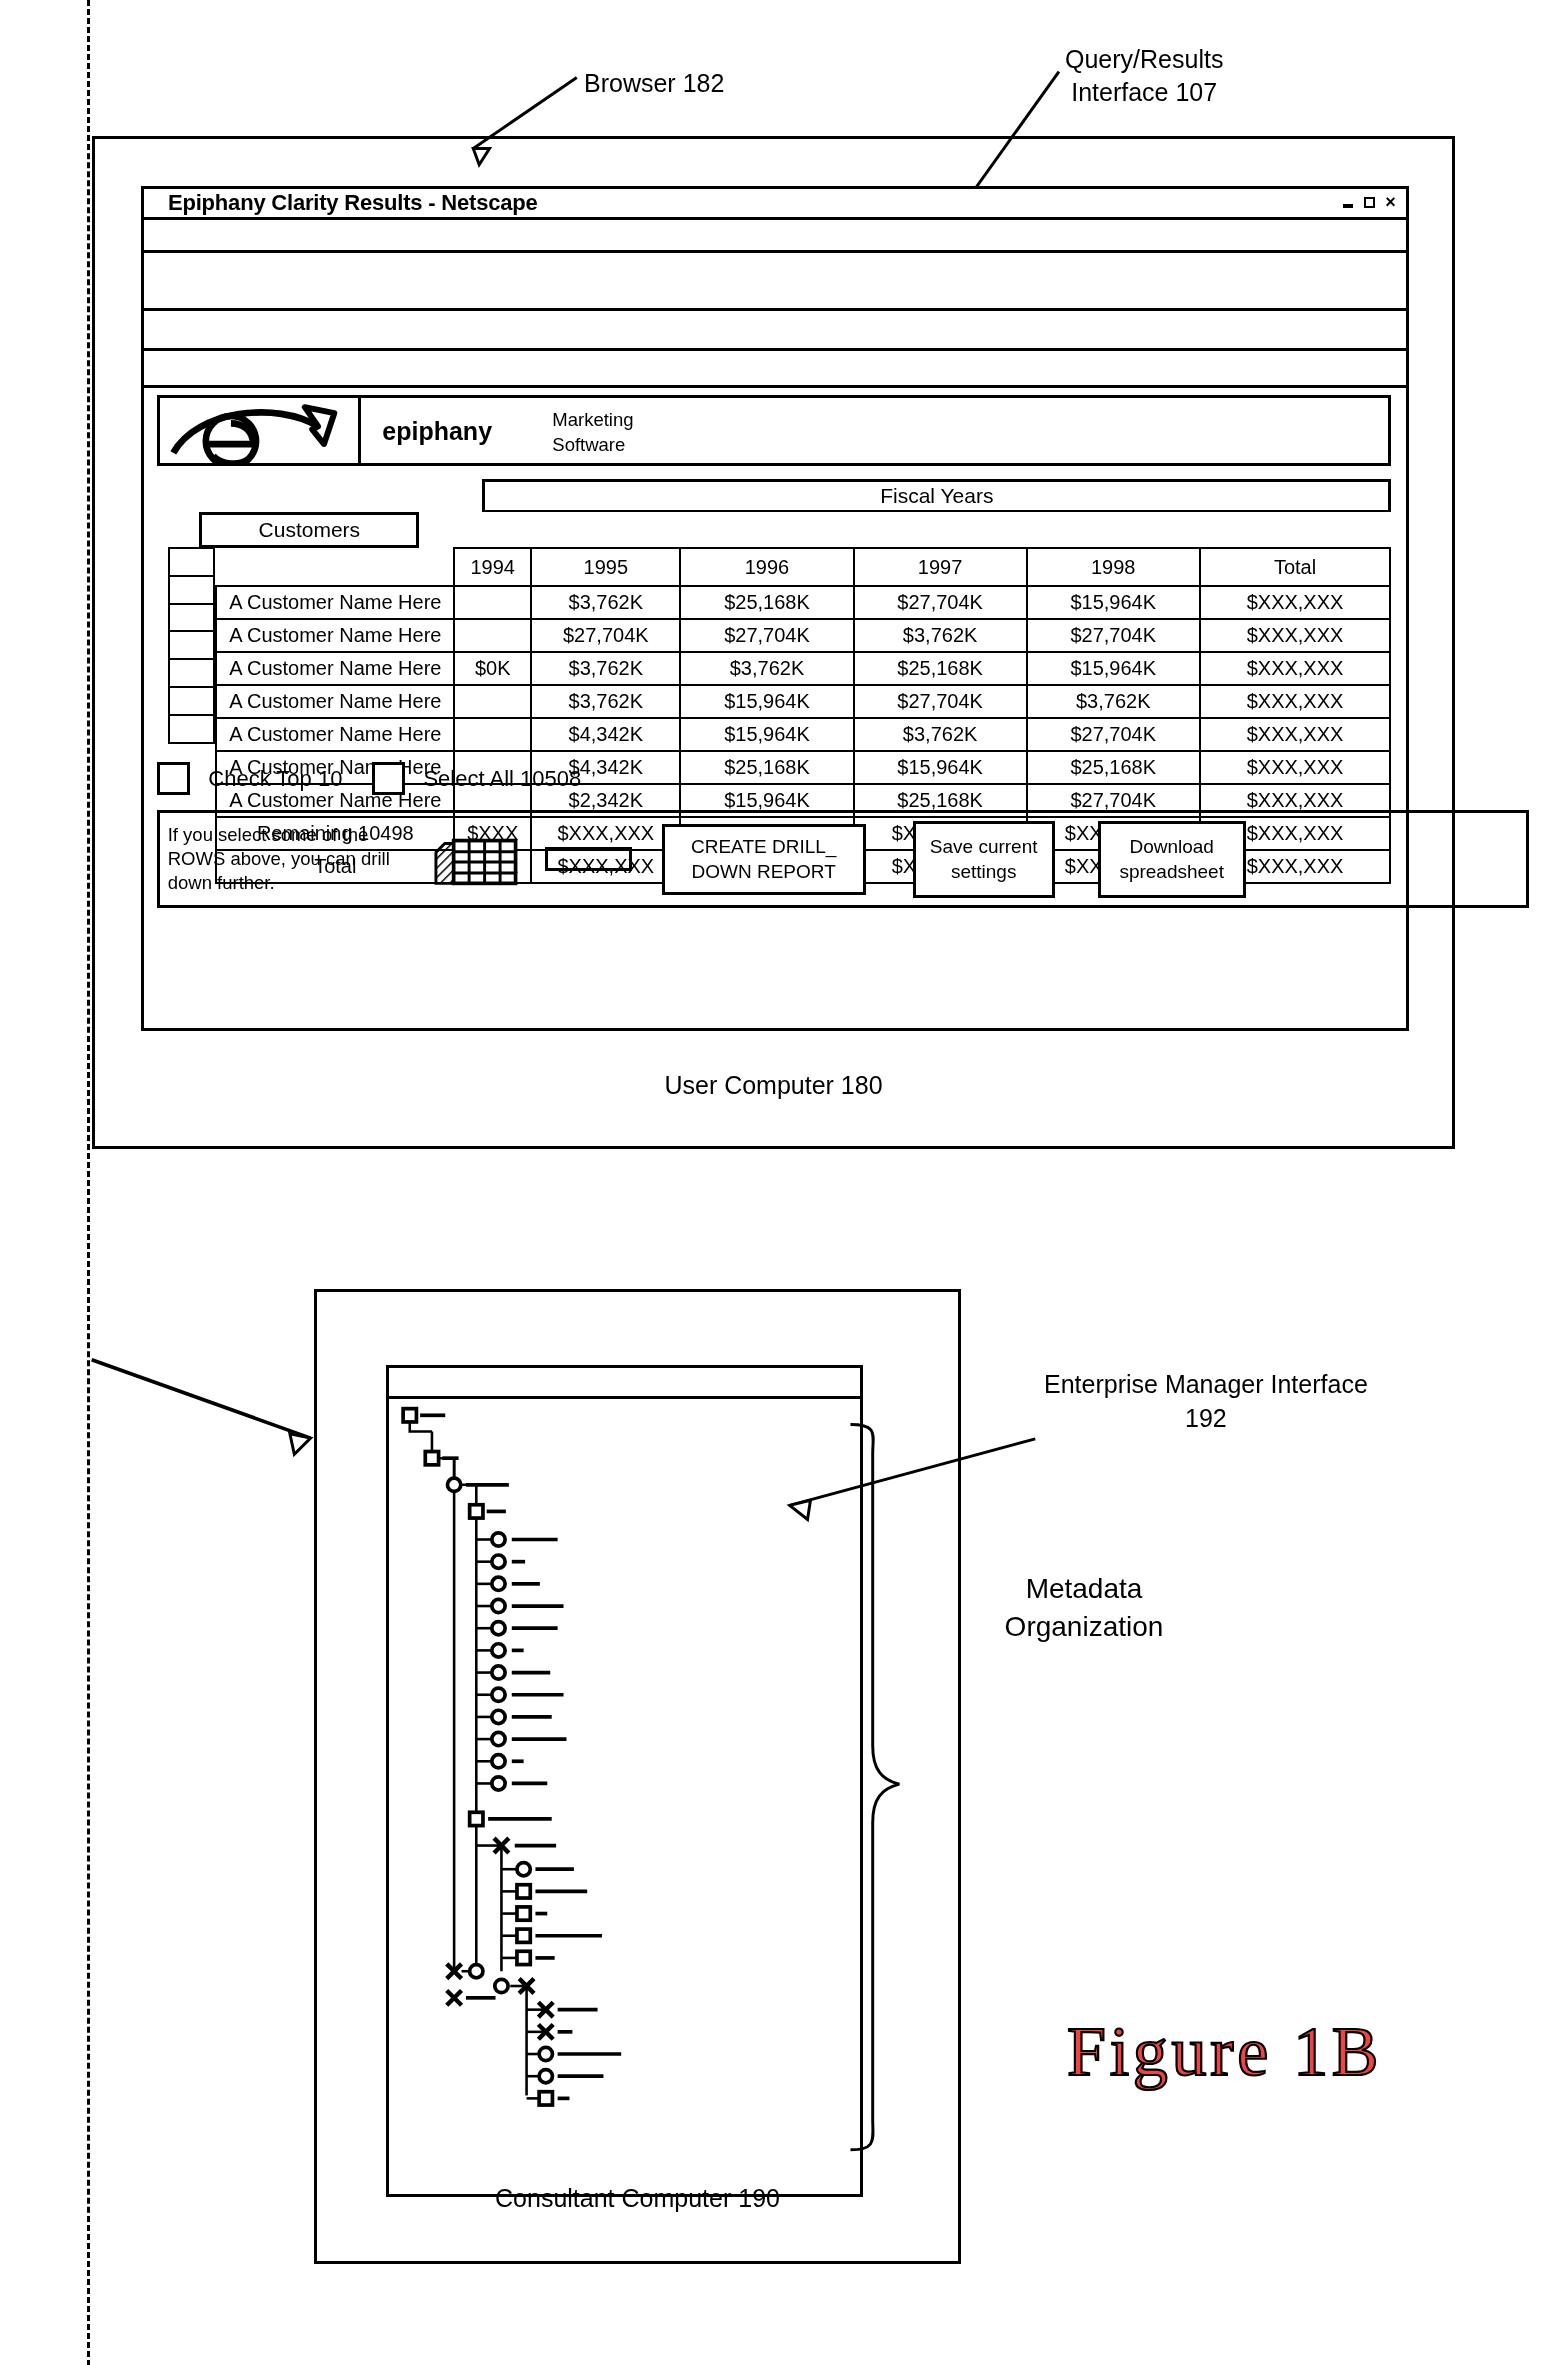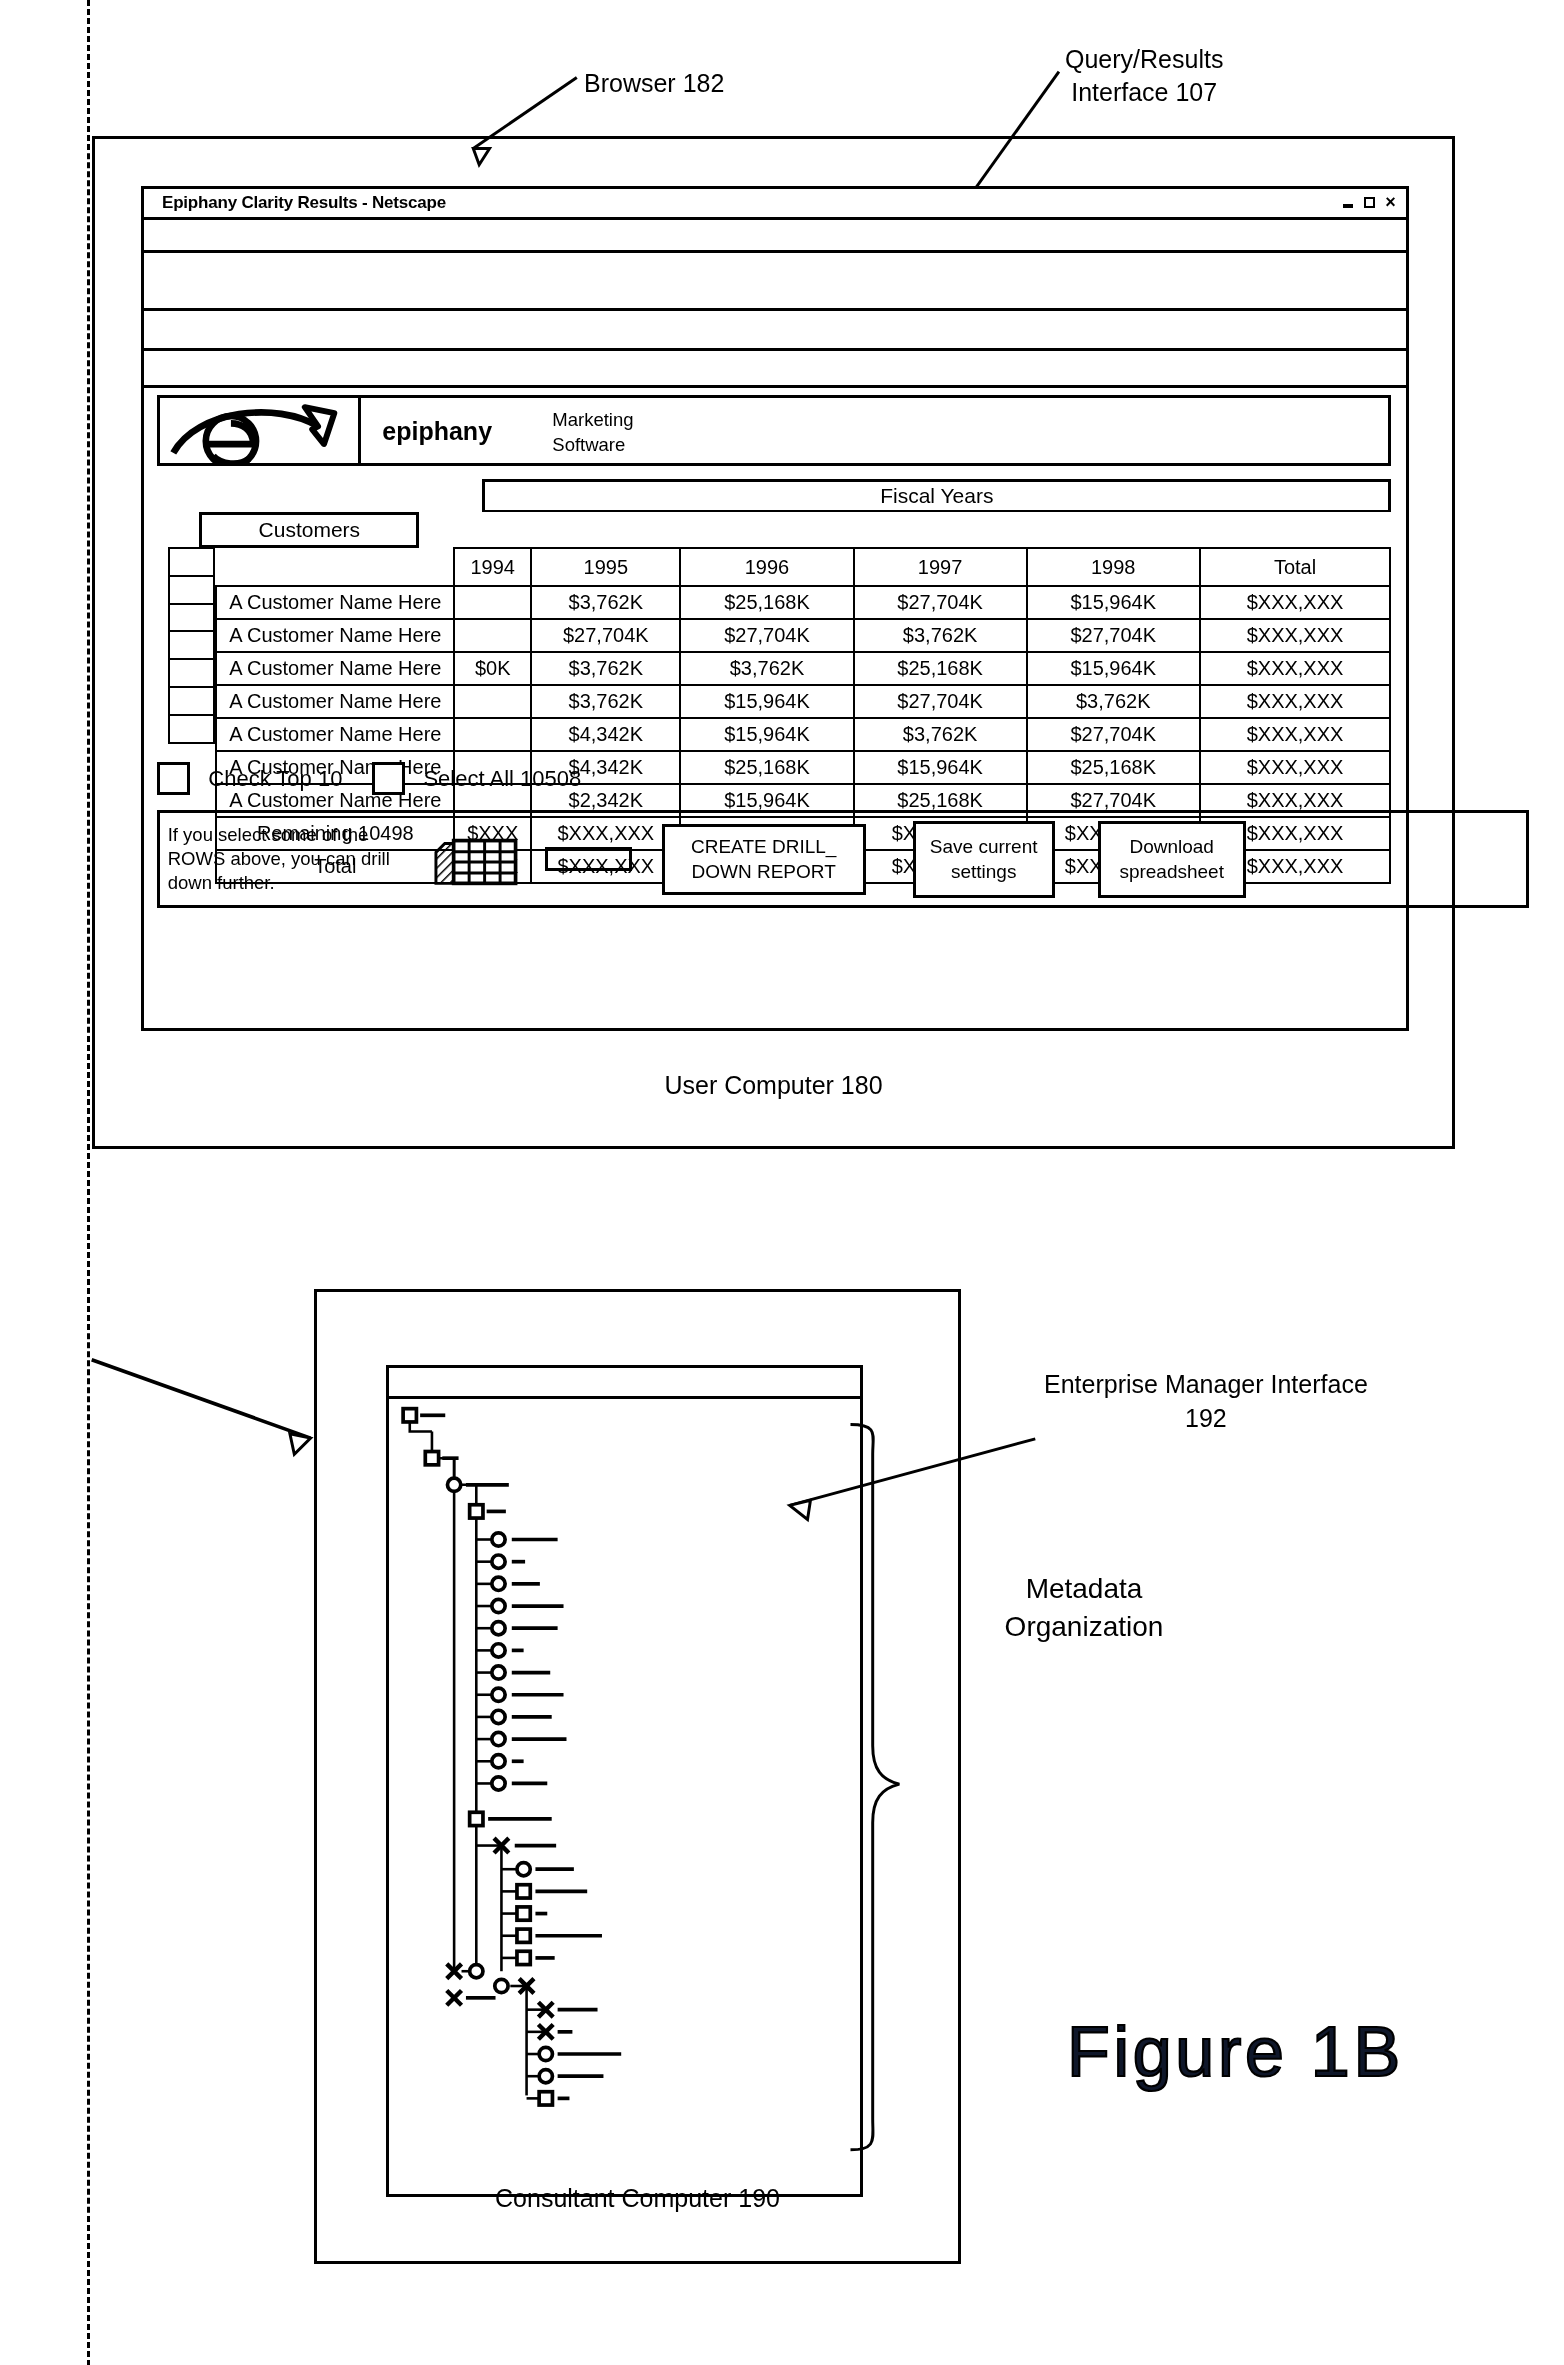--- a/index.html
+++ b/index.html
@@ -29,21 +29,21 @@
   #browser-window{
     left:141px;top:186px;width:1268px;height:845px;
     border:3px solid #000;box-sizing:border-box;background:#fff;
   }
   #browser-titlebar{
     left:0;top:0;width:100%;height:31px;
     border-bottom:3.7px solid #000;box-sizing:border-box;
     display:flex;align-items:center;
   }
   #browser-title{
-    font-size:17px;font-weight:bold;padding-left:18px;letter-spacing:-0.2px;
+    font-size:22px;font-weight:bold;padding-left:24px;letter-spacing:-0.2px;
     white-space:nowrap;
   }
   #window-controls{
     position:absolute;right:6px;top:3.7px;display:flex;gap:2.2px;align-items:center;
   }
   .winbtn{width:19px;height:19px;border:2.2px solid #000;box-sizing:border-box;
     display:flex;align-items:center;justify-content:center;}
   .winbtn.no-border{border:none;}
   .min-glyph{width:10.4px;height:4.4px;background:#000;margin-top:7.4px;}
   .max-glyph{width:11px;height:11px;border:2.2px solid #000;box-sizing:border-box;}
@@ -140,22 +140,22 @@
     border:3px solid #000;box-sizing:border-box;
   }
   #emi-titlebar{left:0;top:0;width:100%;height:31px;border-bottom:3px solid #000;box-sizing:border-box;}
 
   #metadata-label{left:962px;top:1570px;width:244px;text-align:center;
     font-size:28px;line-height:38px;}
 
   
   #figure-label{
     left:1067px;top:2012px;font-size:70px;letter-spacing:3.7px;
-    color:#0f172a;-webkit-text-stroke:2.2px #000;
-    font-family:Liberation Sans, sans-serif;
+    color:#ef4444;-webkit-text-stroke:2.2px #000;
+    font-family:Liberation Serif, serif;
   }
 
   svg{display:block;}
   .nofill{fill:none;stroke:#000;}
 </style>
 </head>
 <body>
 
 <div class="abs" id="page-margin"></div>
 

